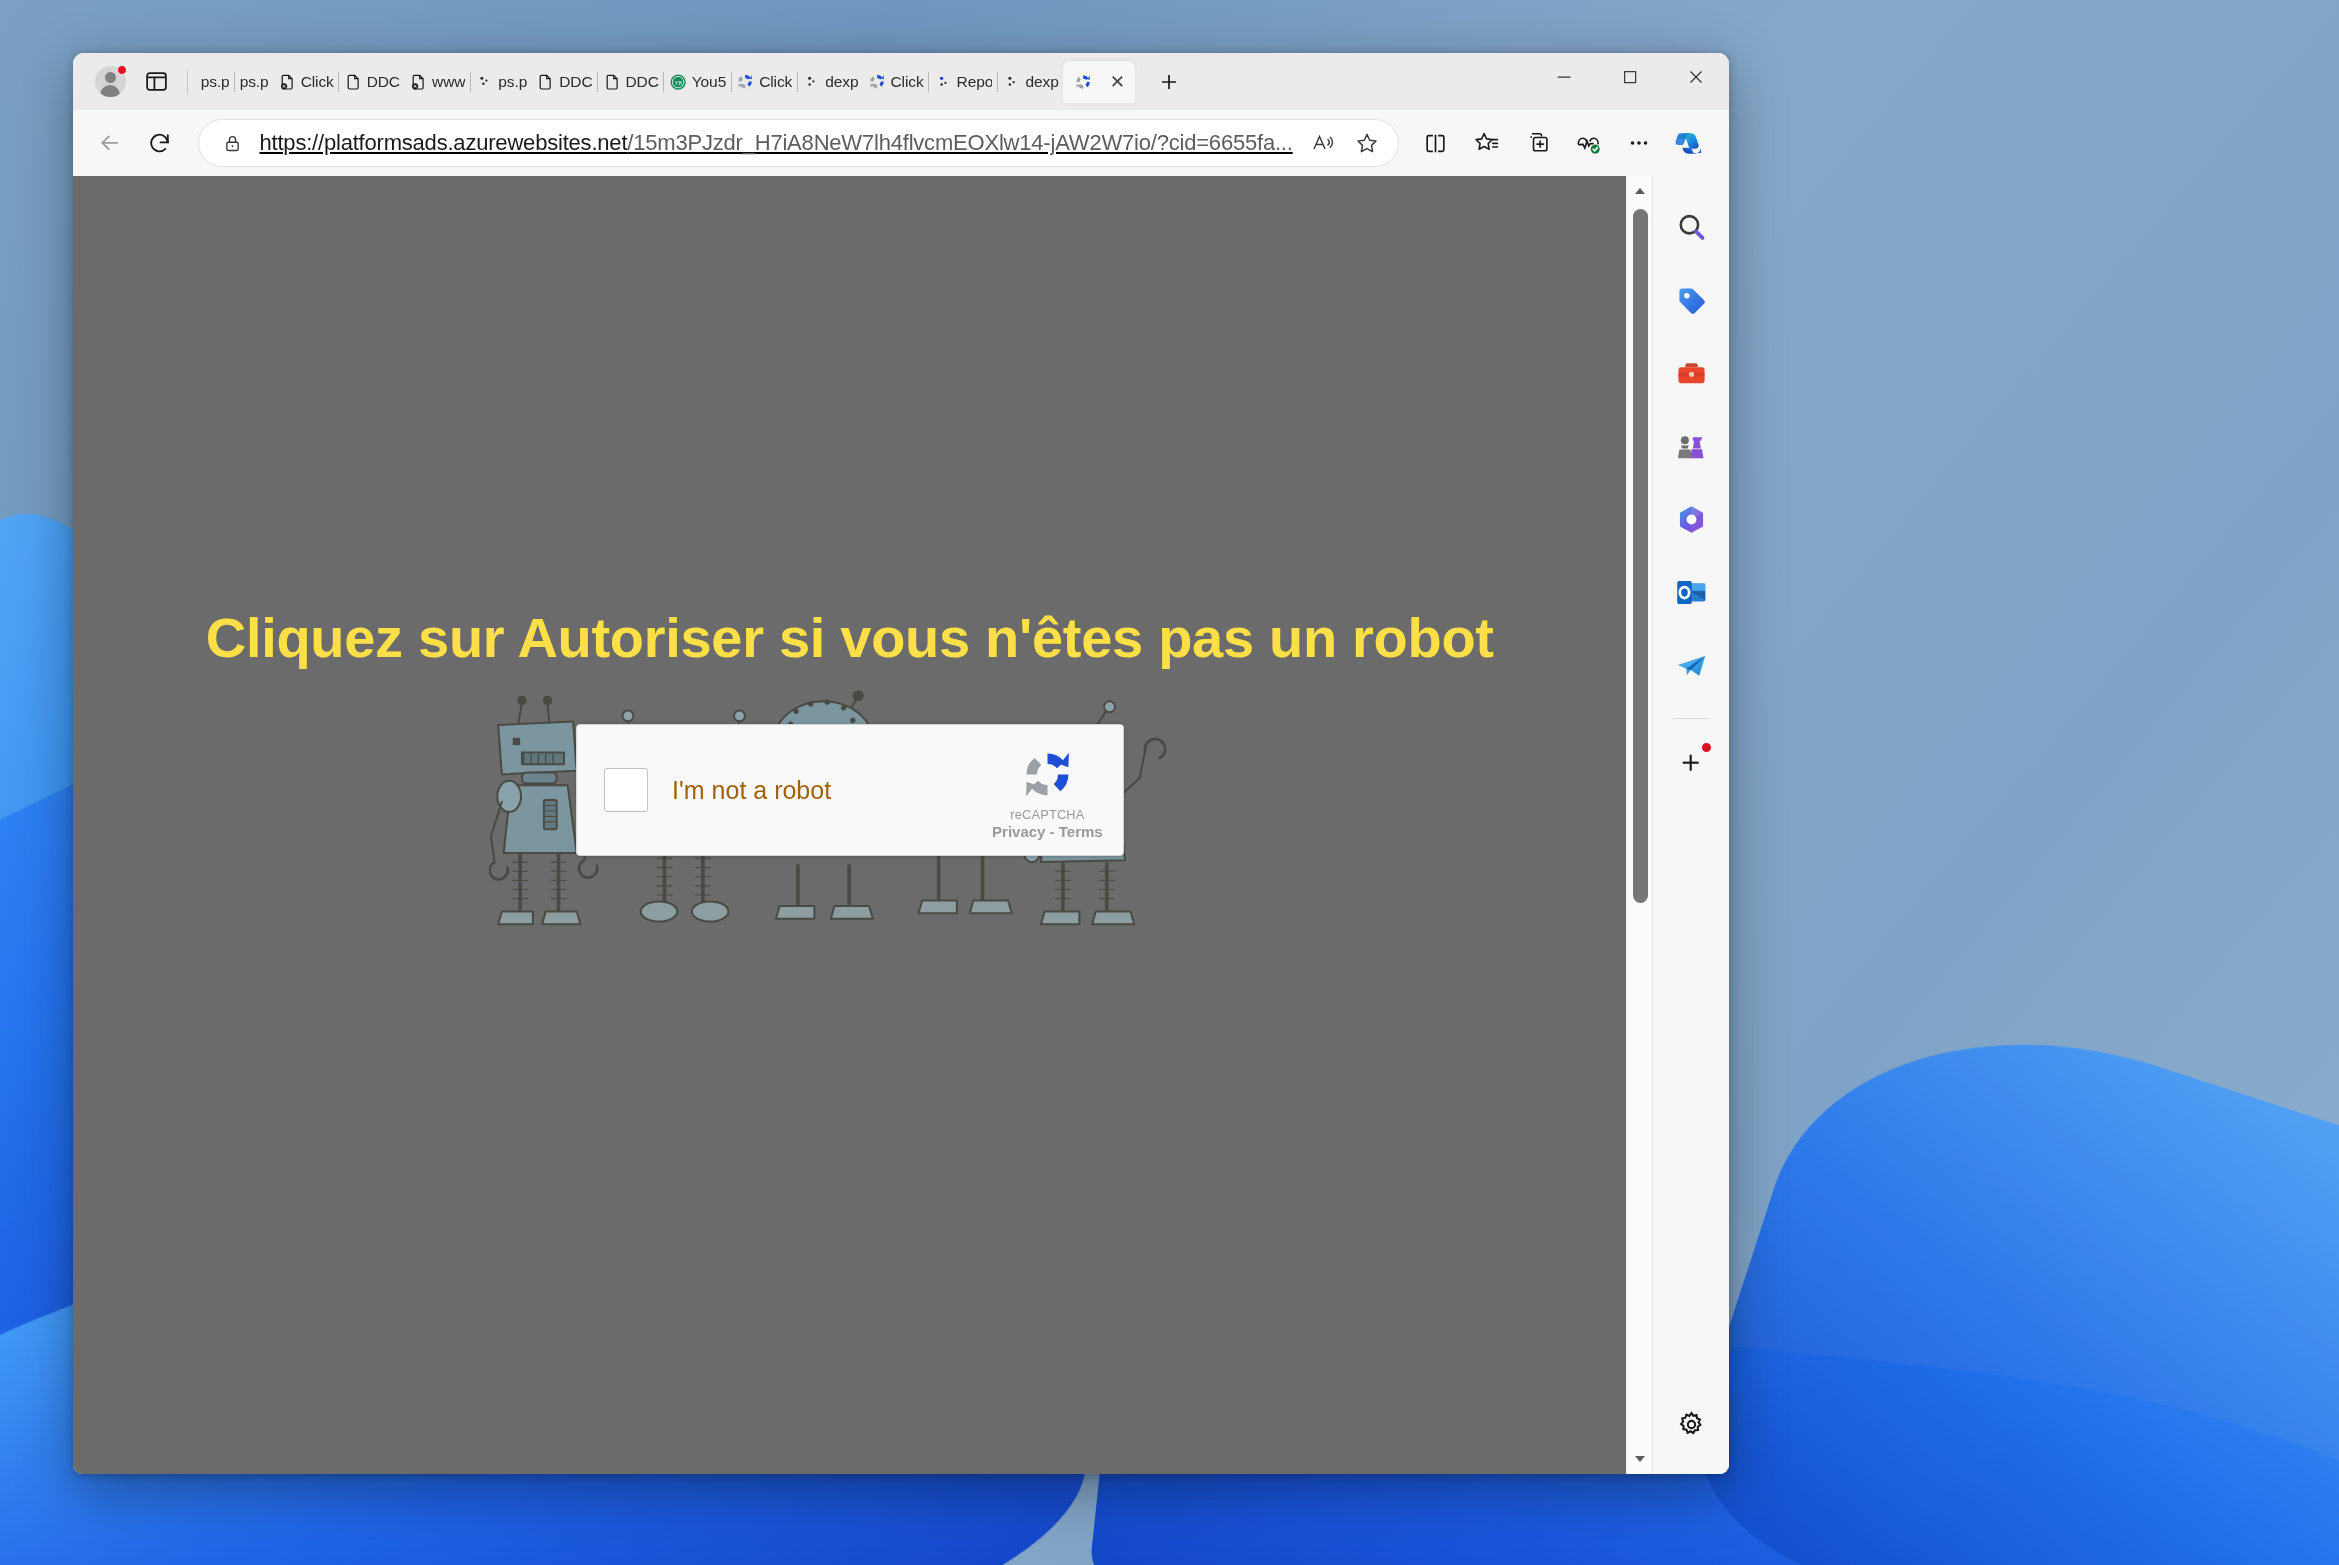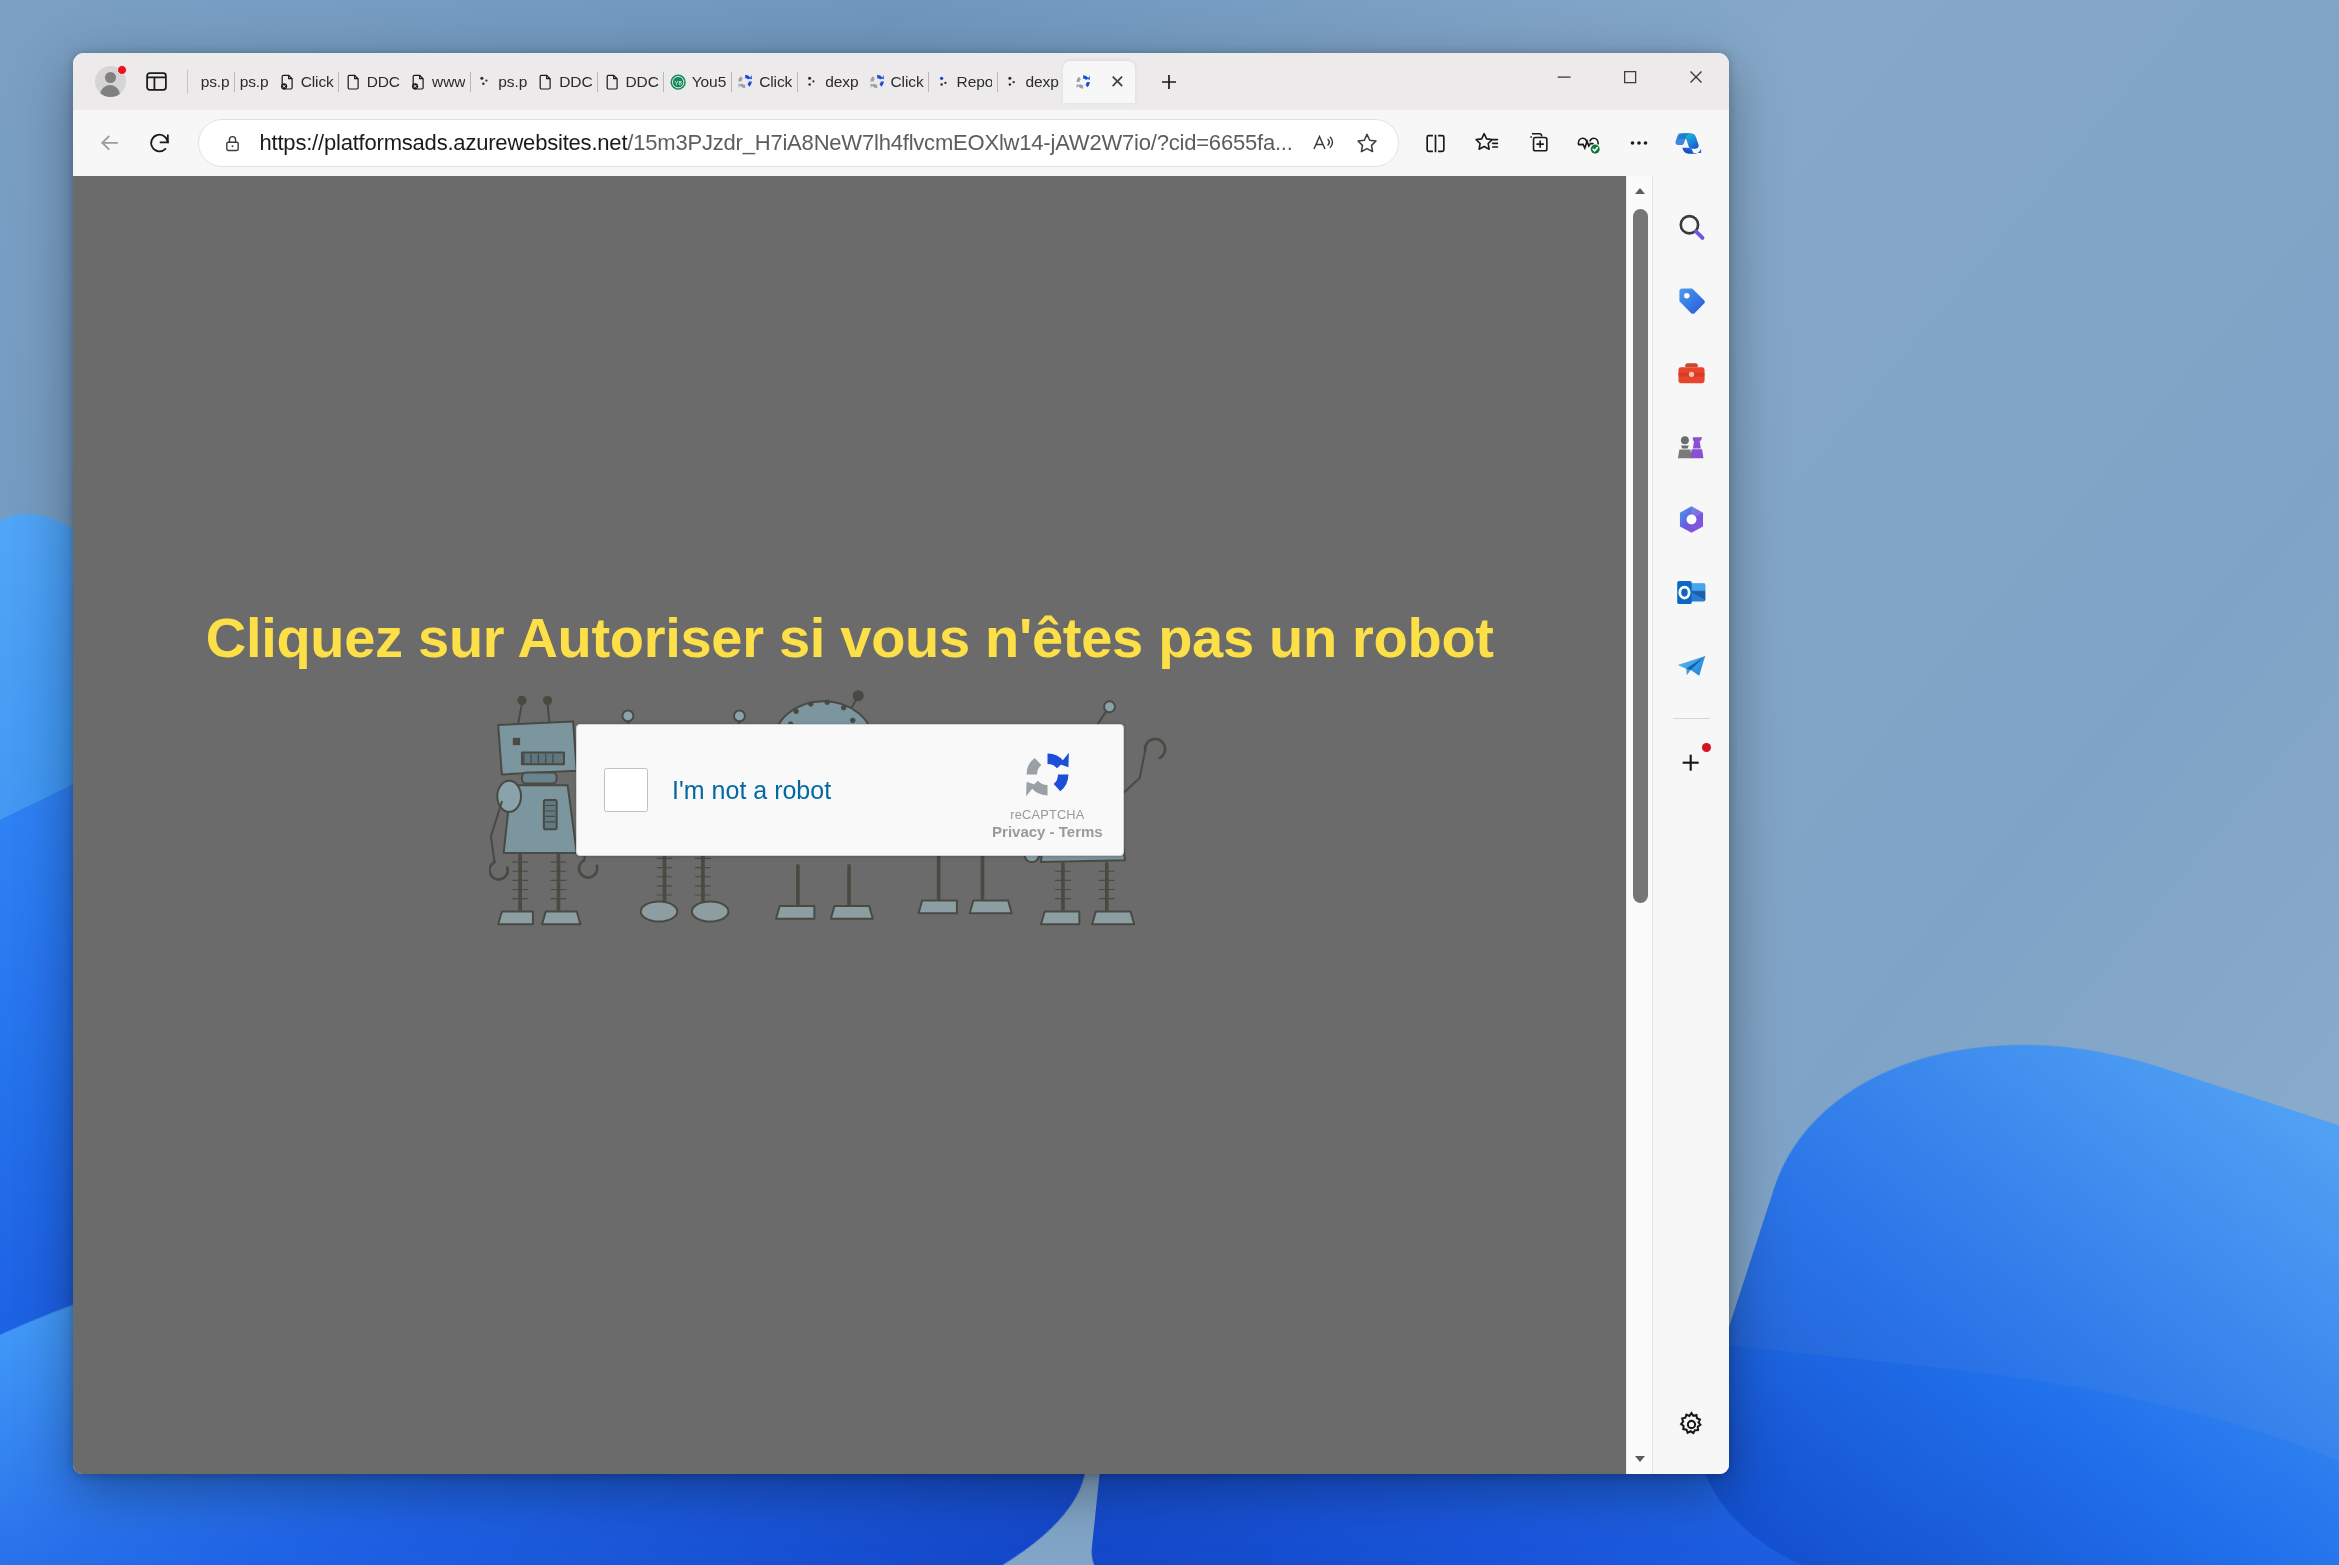--- a/index.html
+++ b/index.html
@@ -174,20 +174,21 @@
   .omnibox {
     flex: 1 1 auto;
     height: 48px;
     background: #fff;
     border-radius: 24px;
     display: flex; align-items: center;
     margin: 0 11px 0 12.8px;
     padding: 0 9.1px 0 18.3px;
     border: 0.9px solid #e2e0e0;
     min-width: 0;
+    text-decoration: underline;
   }
   .omnibox .lock { flex: 0 0 31px; display: flex; align-items: center; justify-content: center; }
   .url-text {
     flex: 1 1 auto;
     font-size: 22px;
     color: #5d5d5d;
     white-space: nowrap; overflow: hidden;
     margin-left: 11px;
     letter-spacing: -0.2px;
     min-width: 0;
@@ -243,21 +244,21 @@
   }
   .rc-checkbox {
     width: 44px; height: 44px;
     background: #fff;
     border: 1.8px solid #c1c1c1;
     border-radius: 2.7px;
     flex: 0 0 44px;
     cursor: pointer;
   }
   .rc-label {
-    font-size: 25px; color: #0369a1;
+    font-size: 25px; color: #a16207;
     margin-left: 24px;
     flex: 1 1 auto;
     font-family: "Liberation Sans", sans-serif;
   }
   .rc-brand {
     display: flex; flex-direction: column;
     align-items: center; gap: 1px;
     flex: 0 0 auto;
     padding-top: 5.5px;
   }

